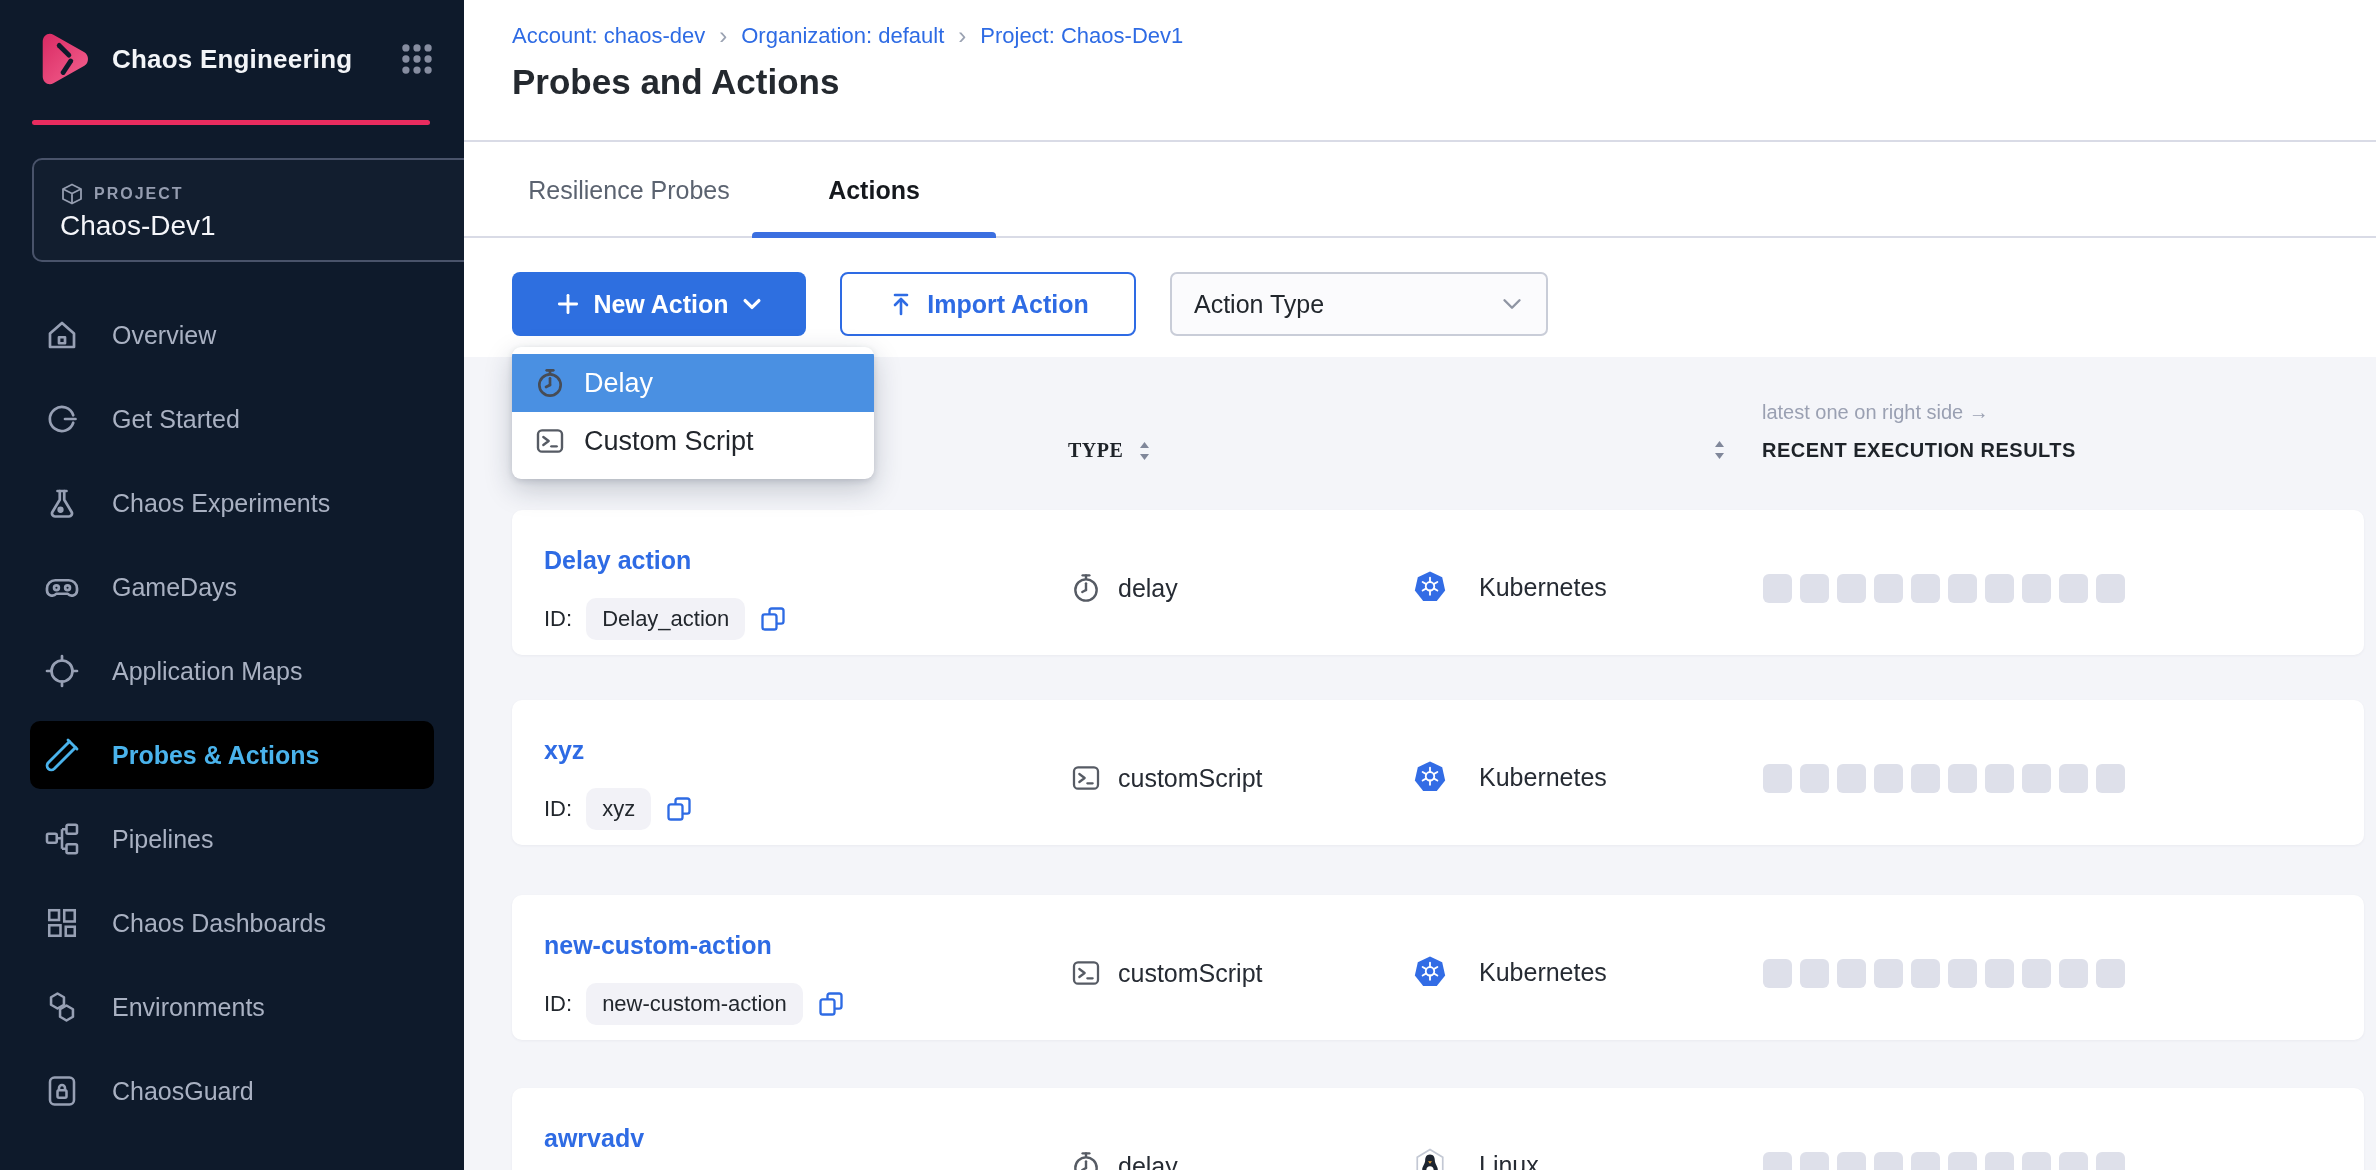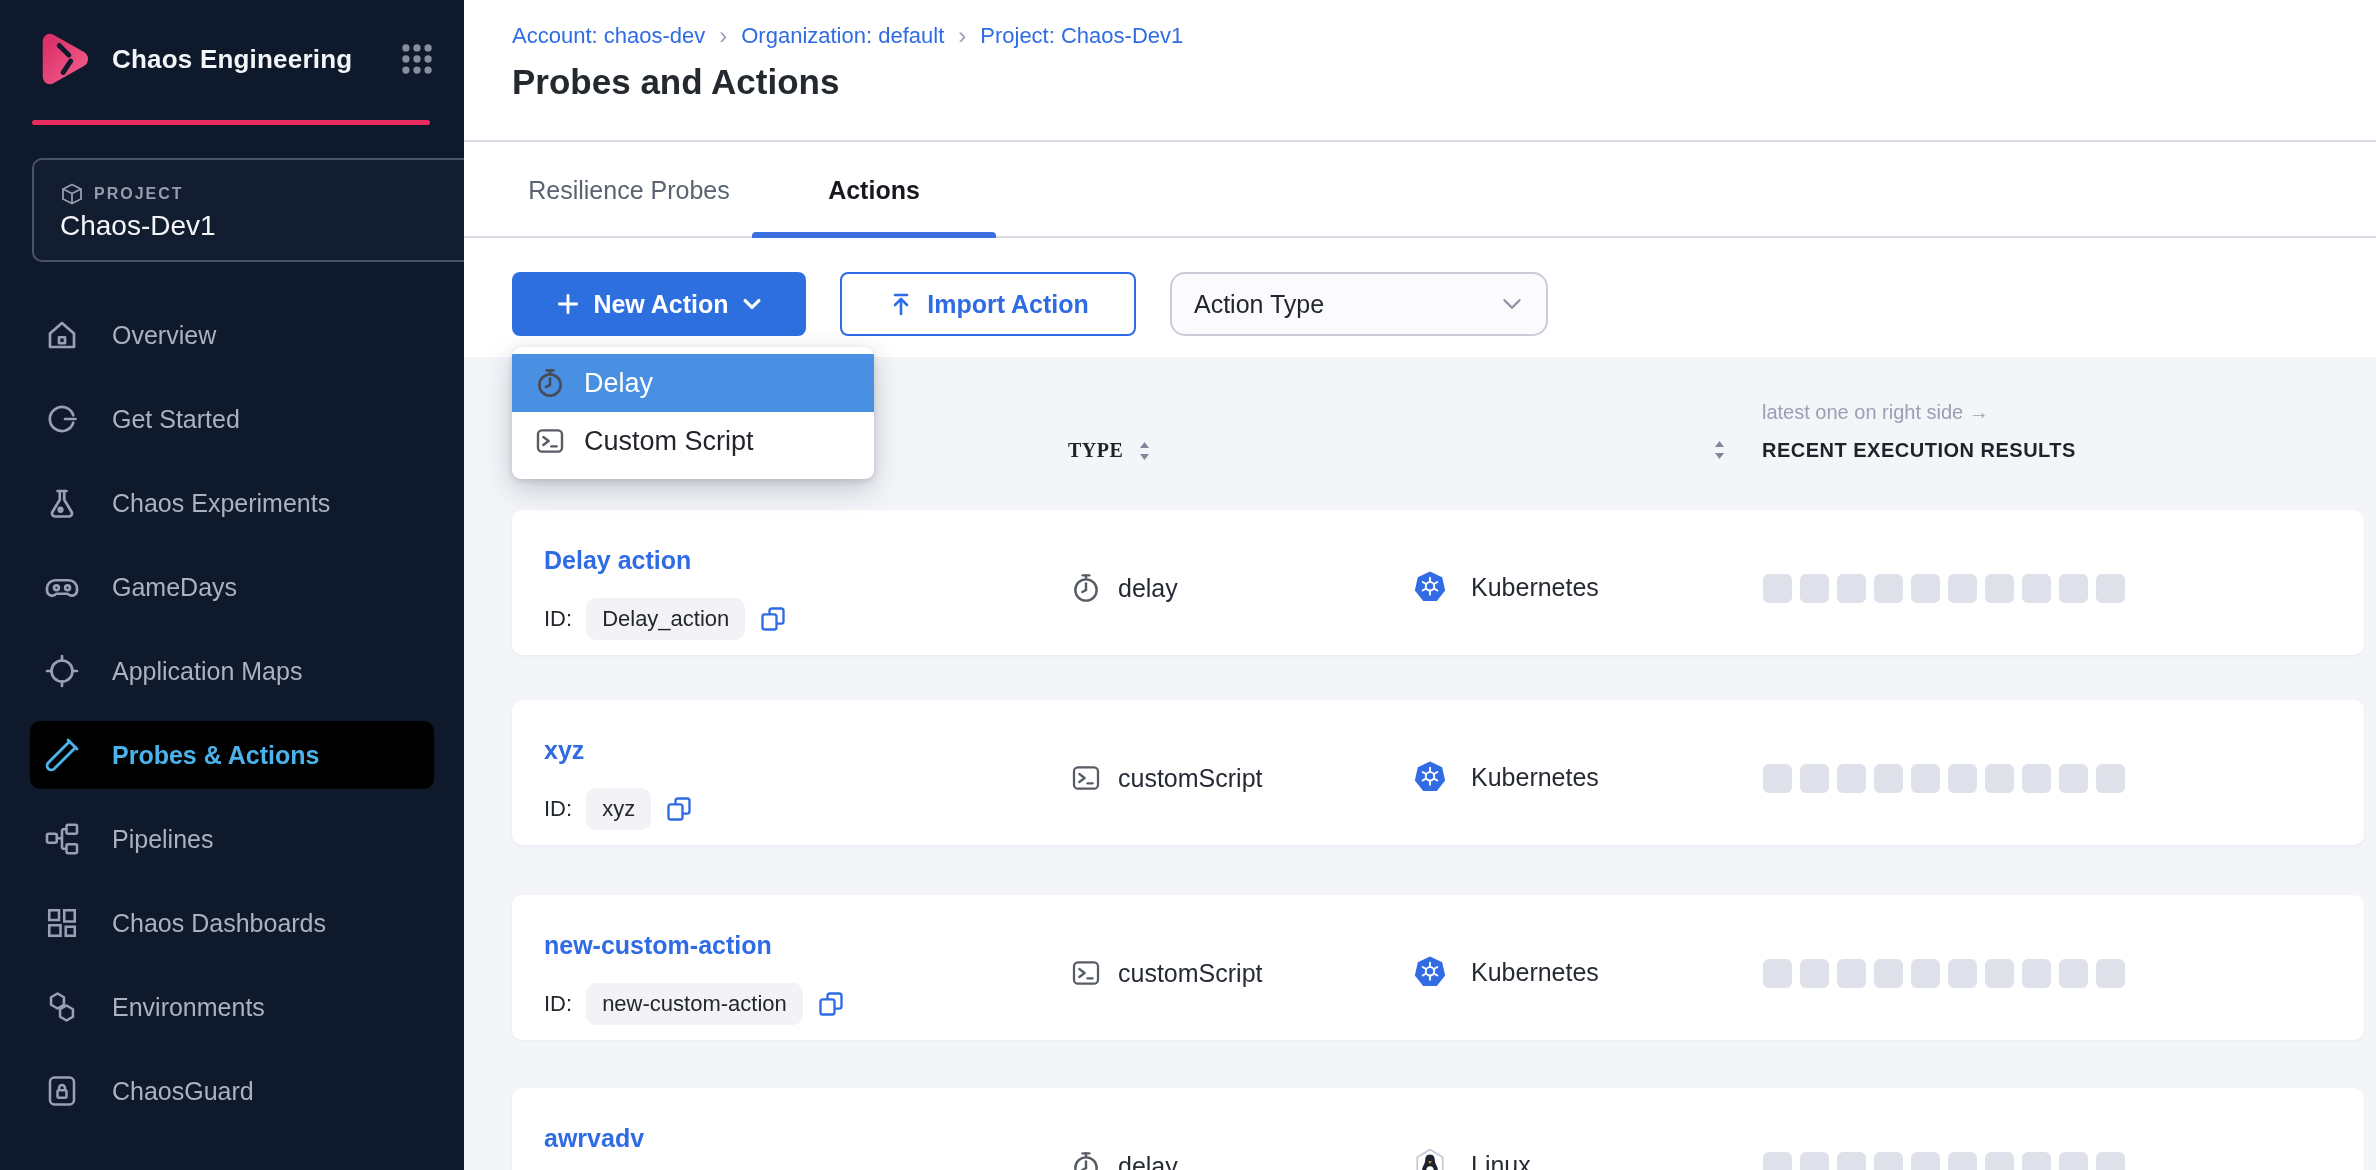--- a/index.html
+++ b/index.html
@@ -38,21 +38,21 @@
 
   .tabbar { position: absolute; top: 144px; left: 0; right: 0; height: 94px; border-bottom: 2px solid #d9dbe6; background: #fff; }
   .tab { position: absolute; top: 0; height: 92px; display: flex; align-items: center; justify-content: center; font-size: 25px; cursor: pointer; }
   .tab-probes { left: 20px; width: 290px; color: #5b6370; }
   .tab-actions { left: 288px; width: 244px; color: #15181d; font-weight: 700; }
   .tab-underline { position: absolute; left: 288px; bottom: -2px; width: 244px; height: 6px; background: #3b6fe0; border-radius: 4px 4px 0 0; }
 
   .toolbar { position: absolute; top: 240px; left: 0; right: 0; height: 117px; background: #fff; }
   .btn-new { position: absolute; top: 32px; left: 48px; width: 294px; height: 64px; background: #2e6fe0; color: #fff; border: none; border-radius: 8px; font-family: inherit; font-size: 25px; font-weight: 700; display: flex; align-items: center; justify-content: center; gap: 12px; cursor: pointer; }
   .btn-import { position: absolute; top: 32px; left: 376px; width: 296px; height: 64px; background: #fff; color: #2e6be4; border: 2px solid #2e6be4; border-radius: 8px; font-family: inherit; font-size: 25px; font-weight: 700; display: flex; align-items: center; justify-content: center; gap: 12px; cursor: pointer; }
-  .select-actiontype { position: absolute; top: 32px; left: 706px; width: 378px; height: 64px; background: #fbfbfd; border: 2px solid #c9cdd8; border-radius: 15px; display: flex; align-items: center; padding: 4px 22px; font-size: 25px; color: #22272d; cursor: pointer; }
+  .select-actiontype { position: absolute; top: 32px; left: 706px; width: 378px; height: 64px; background: #fbfbfd; border: 2px solid #c9cdd8; border-radius: 7px; display: flex; align-items: center; padding: 4px 22px; font-size: 25px; color: #22272d; cursor: pointer; }
   .select-actiontype .chev { margin-left: auto; color: #8f95a3; }
 
   
   .menu { position: absolute; top: 347px; left: 48px; width: 362px; background: #fff; border-radius: 9px; box-shadow: 0 10px 28px rgba(25,35,60,.22), 0 2px 6px rgba(25,35,60,.14); padding: 7px 0 9px 0; z-index: 20; overflow: hidden; }
   .menu-item { height: 58px; display: flex; align-items: center; padding-left: 22px; gap: 18px; font-size: 27px; color: #22262c; cursor: pointer; }
   .menu-item .mi-ico { width: 32px; height: 32px; color: #565b64; }
   .menu-item.selected { background: #4a90e2; color: #ffffff; }
   .menu-item.selected .mi-ico { color: #474c55; }
 
   
@@ -71,21 +71,21 @@
   .row-2 { top: 343px; }
   .row-3 { top: 538px; }
   .row-4 { top: 731px; }
   .row-name { position: absolute; top: 36px; left: 32px; font-size: 25px; font-weight: 700; color: #2e6be4; cursor: pointer; }
   .row-idline { position: absolute; top: 88px; left: 32px; display: flex; align-items: center; gap: 14px; }
   .id-label { font-size: 22px; color: #22272d; }
   .id-pill { background: #f2f2f7; border-radius: 10px; padding: 8px 16px; font-size: 22px; color: #22272d; }
   .copy-ico { width: 28px; height: 28px; color: #2e6be4; cursor: pointer; }
   .row-type { position: absolute; top: 62px; left: 558px; display: flex; align-items: center; gap: 16px; font-size: 25px; color: #262b33; }
   .row-type .t-ico { width: 32px; height: 32px; color: #565b64; }
-  .row-infra { position: absolute; top: 60px; left: 901px; display: flex; align-items: center; gap: 24px; font-size: 25px; color: #262b33; }
+  .row-infra { position: absolute; top: 60px; left: 901px; display: flex; align-items: center; gap: 32px; font-size: 25px; color: #262b33; }
   .row-infra .i-ico { width: 34px; height: 34px; }
   .row-results { position: absolute; top: 64px; left: 1251px; display: flex; gap: 8px; }
   .blk { width: 29px; height: 29px; background: #dee0ea; border-radius: 6px; }
 </style>
 </head>
 <body>
 
 <div class="app">
 
   <div class="sidebar">

